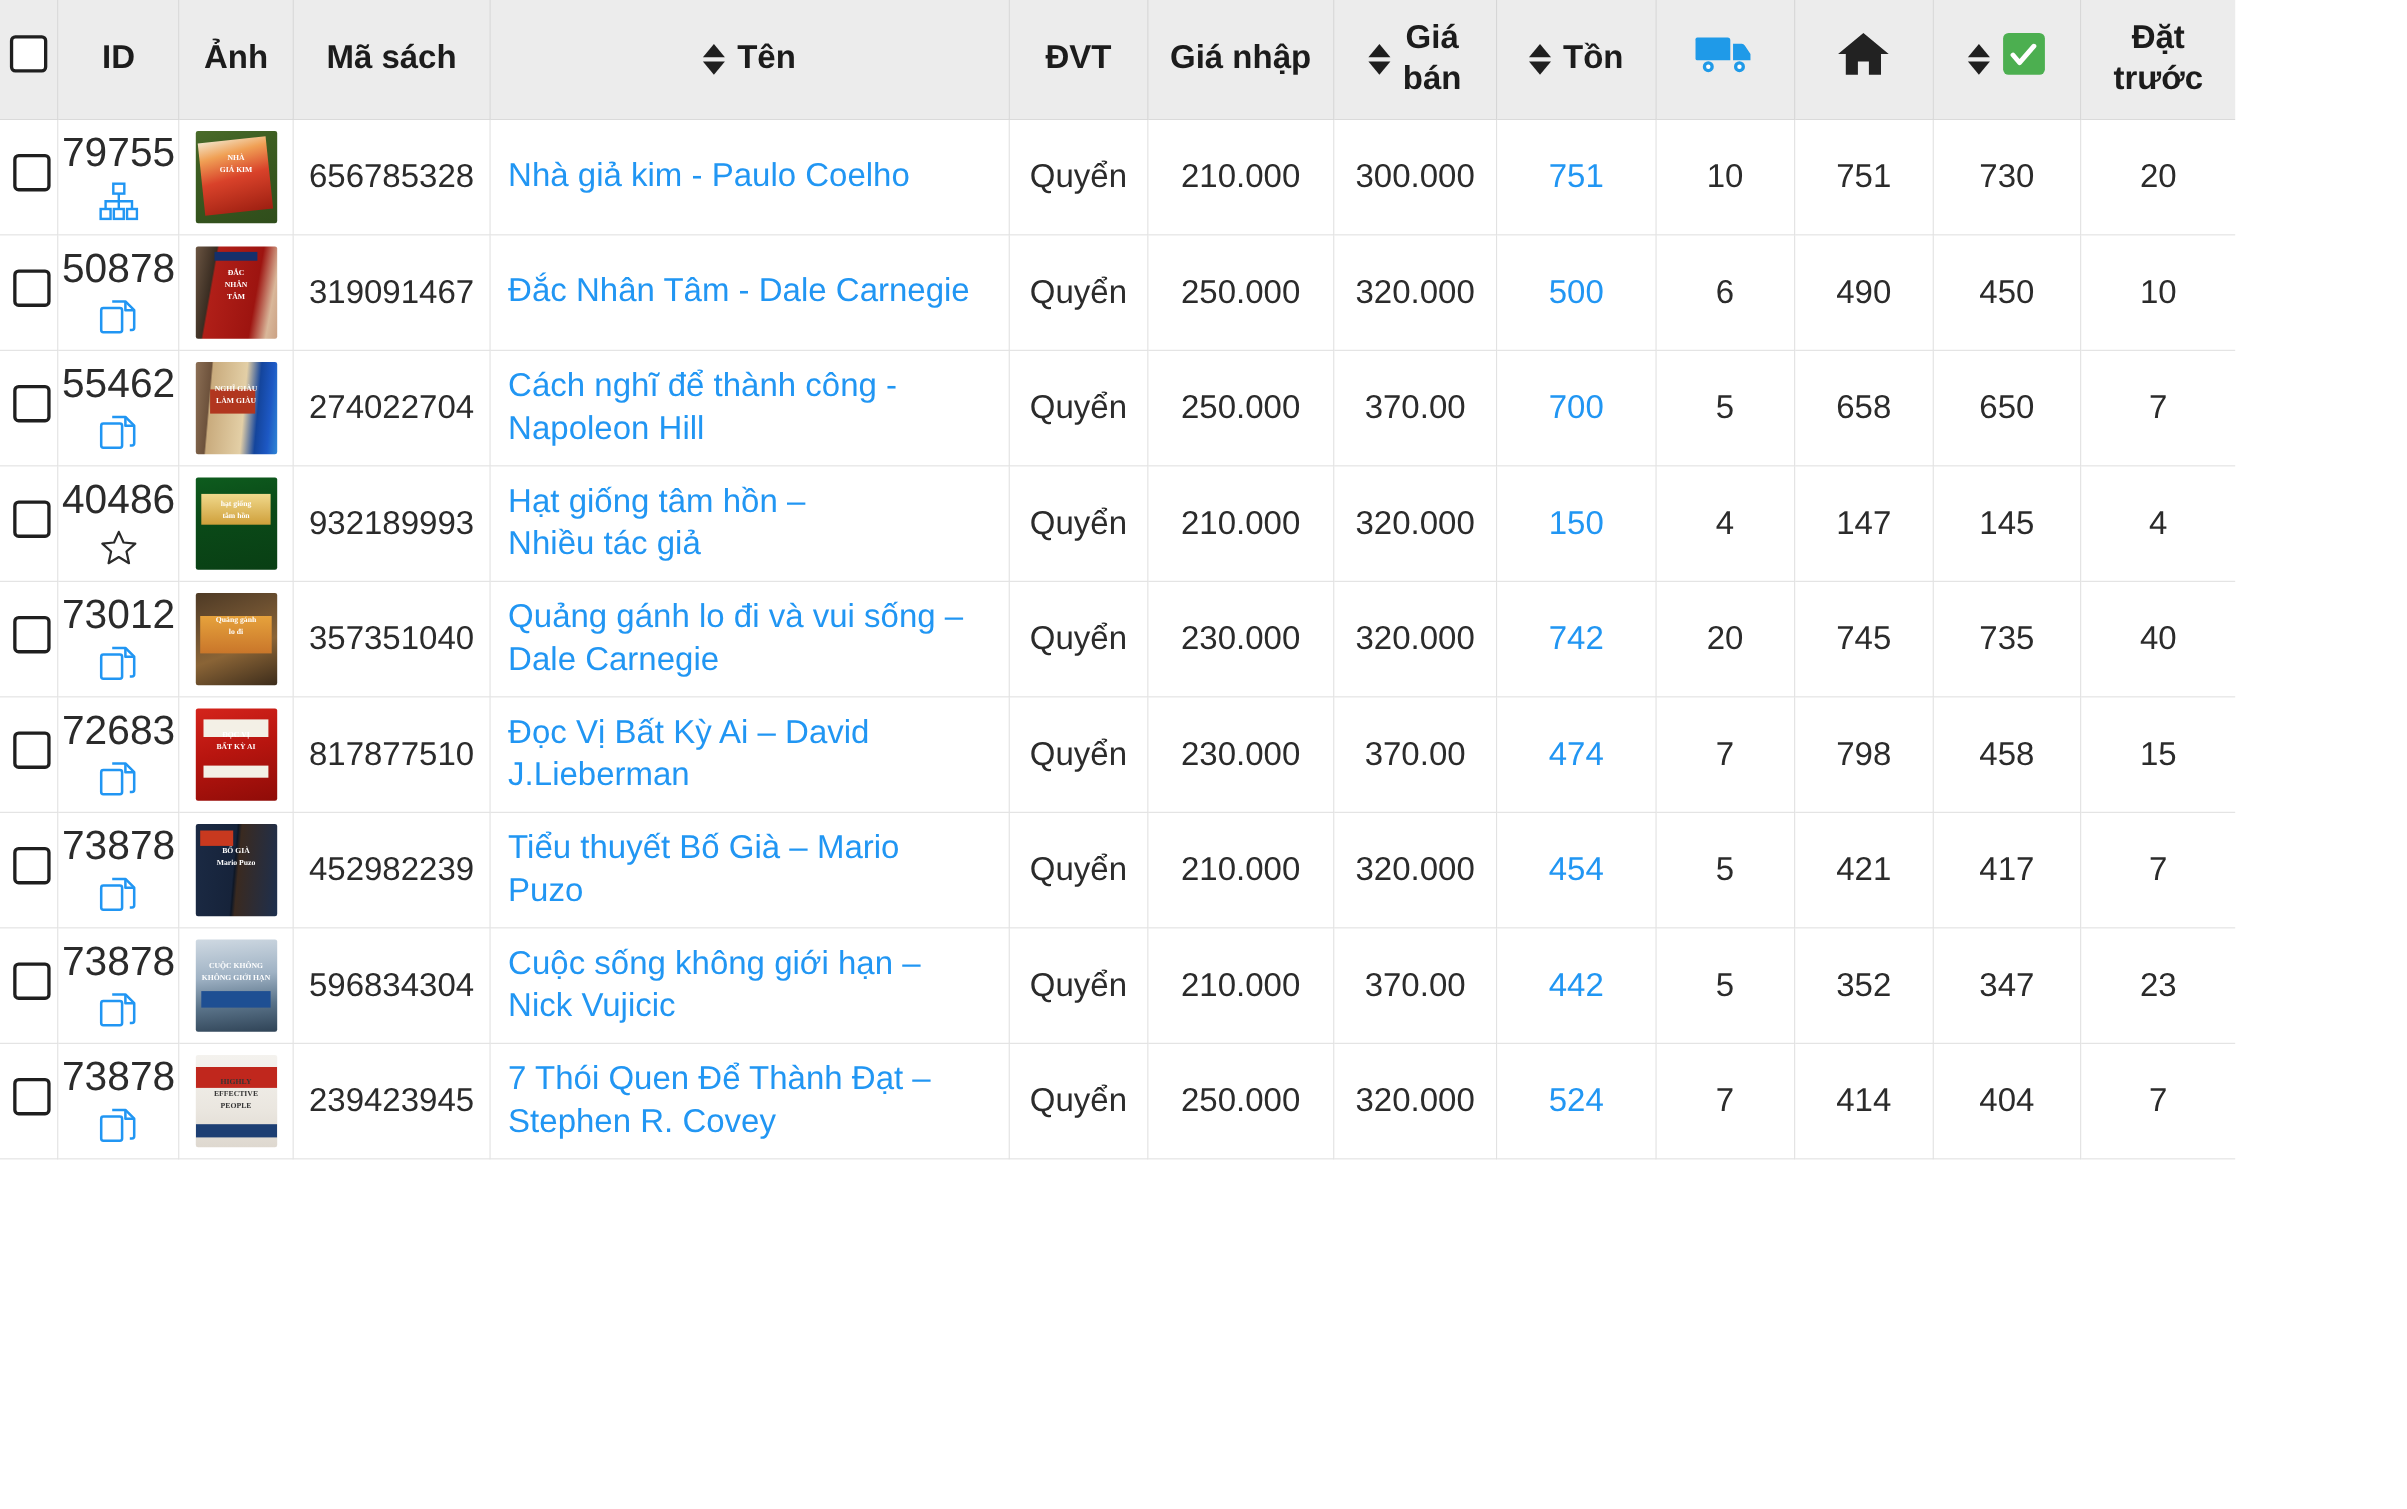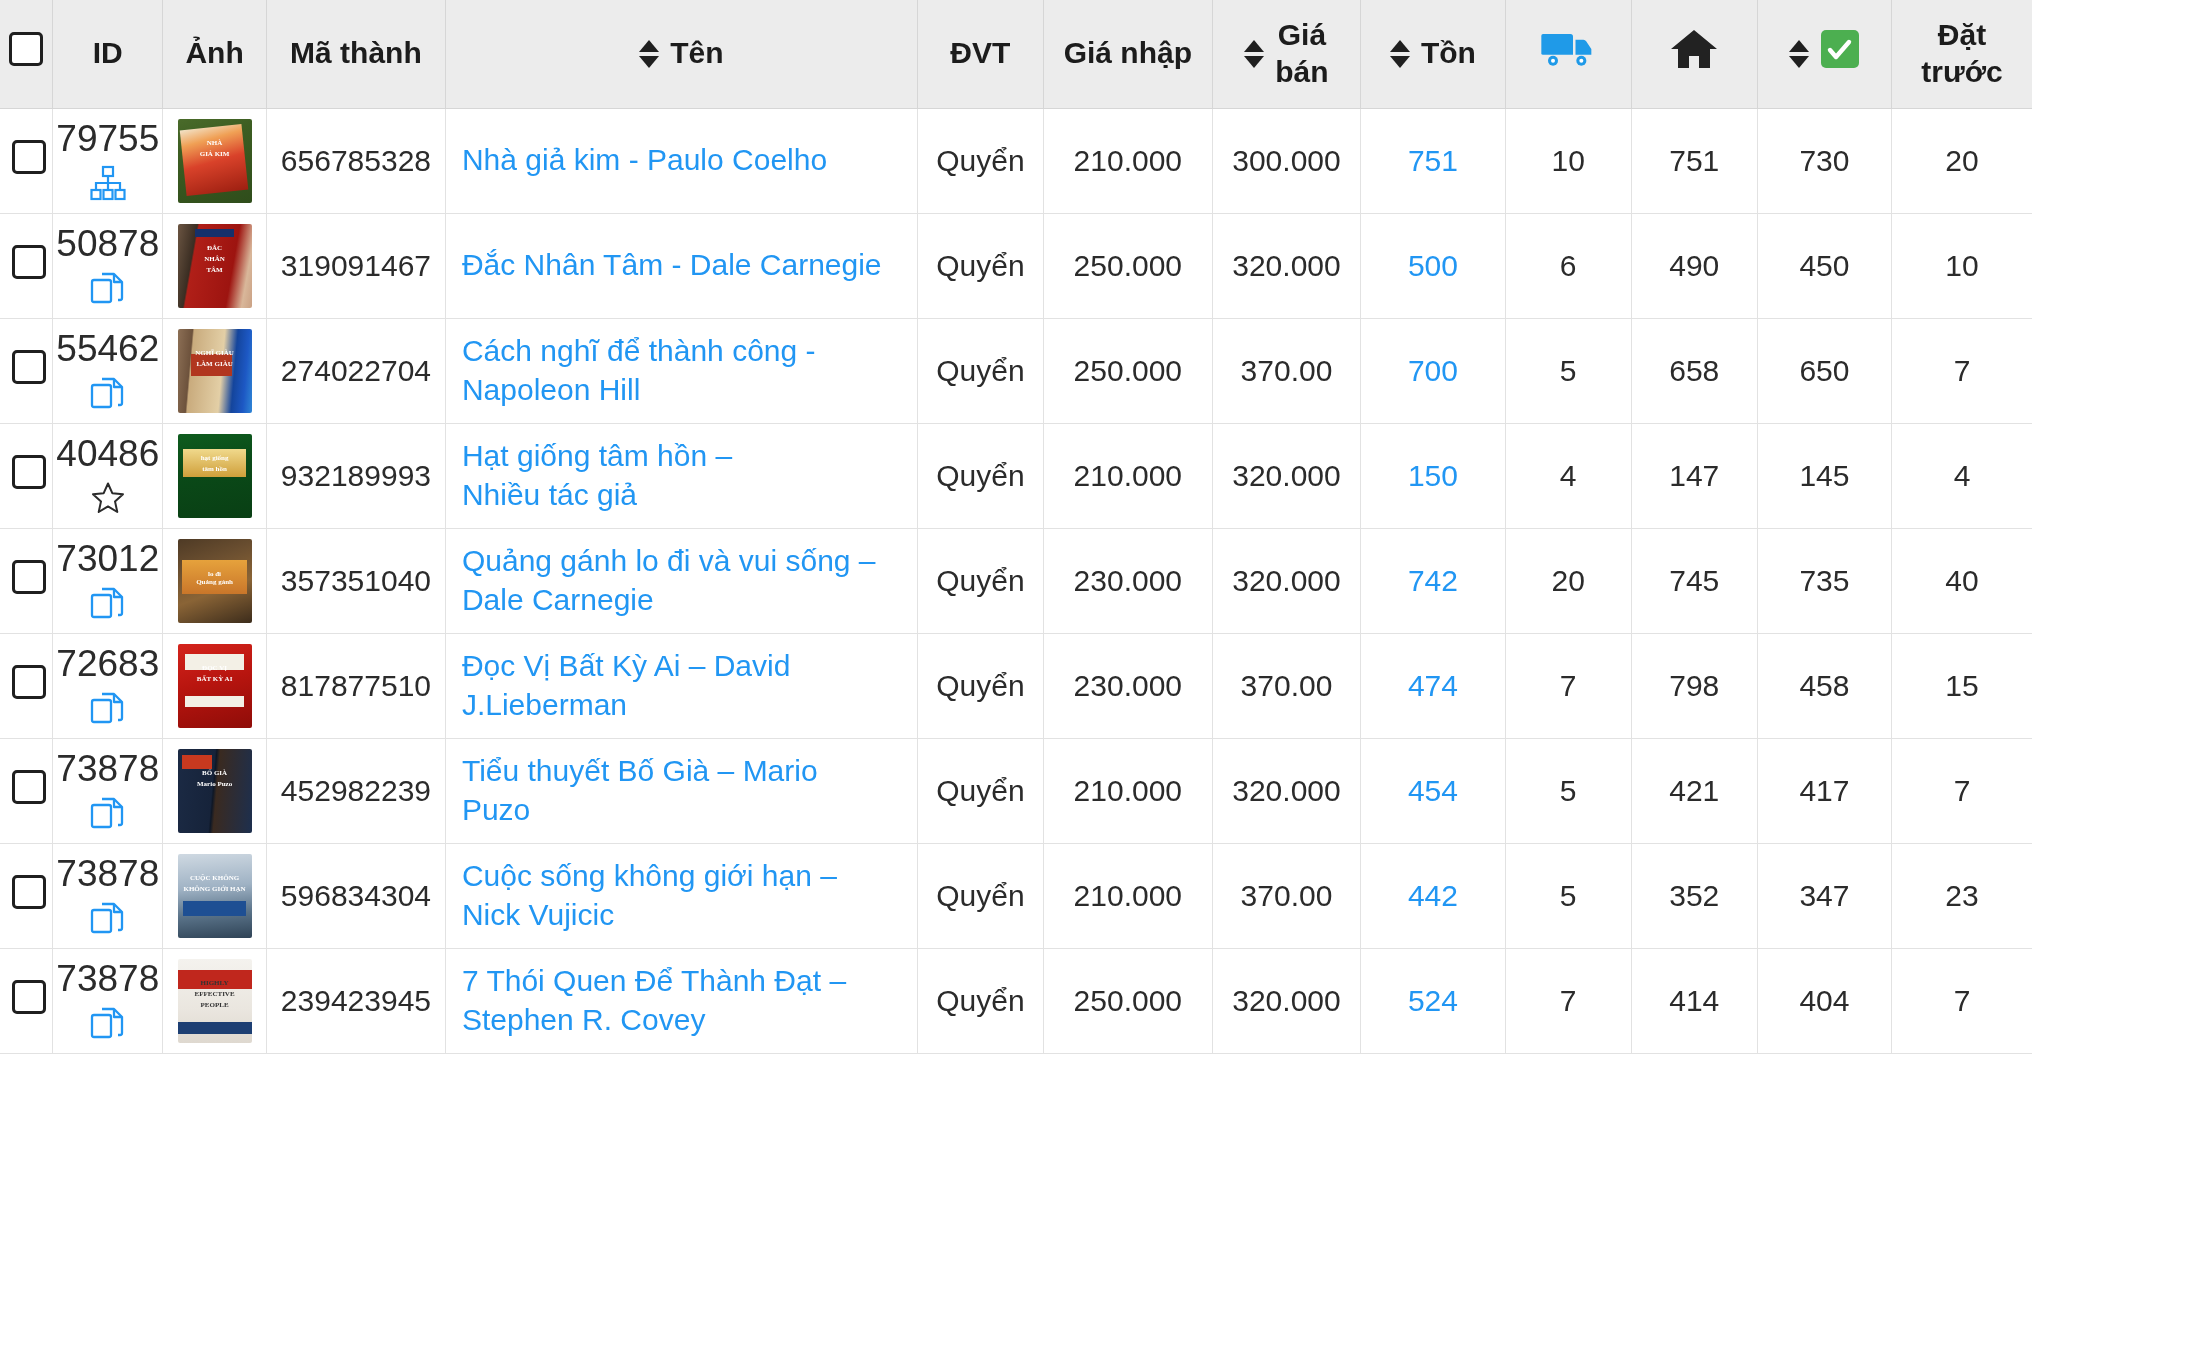--- a/index.html
+++ b/index.html
@@ -208,21 +208,21 @@
       </th>
 
       <th>
         <div class="th-inner">
           <span class="th-label">Ảnh</span>
         </div>
       </th>
 
       <th>
         <div class="th-inner">
-          <span class="th-label">Mã thành</span>
+          <span class="th-label">Mã sách</span>
         </div>
       </th>
 
       <th>
         <div class="th-inner">
           <span class="sort-arrows">
               <i class="up"></i>
               <i class="dn"></i>
             </span>
           <span class="th-label">Tên</span>
@@ -433,21 +433,21 @@
           <span class="id-cell">
             <span class="id-num">73012</span>
             <svg class="id-icon" viewBox="0 0 36 36">
               <path d="M4 10h15a2 2 0 0 1 2 2v18a2 2 0 0 1-2 2H4a2 2 0 0 1-2-2V12a2 2 0 0 1 2-2z" fill="none" stroke="#2196f3" stroke-width="2.3"></path>
               <path d="M12 4h12l8 8v16a2 2 0 0 1-2 2h-2" fill="none" stroke="#2196f3" stroke-width="2.3" stroke-linejoin="round"></path>
               <path d="M24 4v8h8" fill="none" stroke="#2196f3" stroke-width="2.3" stroke-linejoin="round"></path>
             </svg>
           </span>
         </td>
         <td>
-          <span class="thumb cov5"><span class="bk layer"></span><span class="bar"></span><span class="bar2"></span><span class="t" style="top:26%;color:#fff;margin-top:19px;">Quảng gánh</span><span class="t" style="top:39%;color:#fff;">lo đi</span></span>
+          <span class="thumb cov5"><span class="bk layer"></span><span class="bar"></span><span class="bar2"></span><span class="t" style="top:26%;color:#fff;">Quảng gánh</span><span class="t" style="top:39%;color:#fff;">lo đi</span></span>
         </td>
         <td><span>357351040</span></td>
         <td class="name-cell">
           <a class="name-link">Quảng gánh lo đi và vui sống –
 Dale Carnegie</a>
         </td>
         <td><span>Quyển</span></td>
         <td><span>230.000</span></td>
         <td><span>320.000</span></td>
         <td><a class="stock-link">742</a></td>

